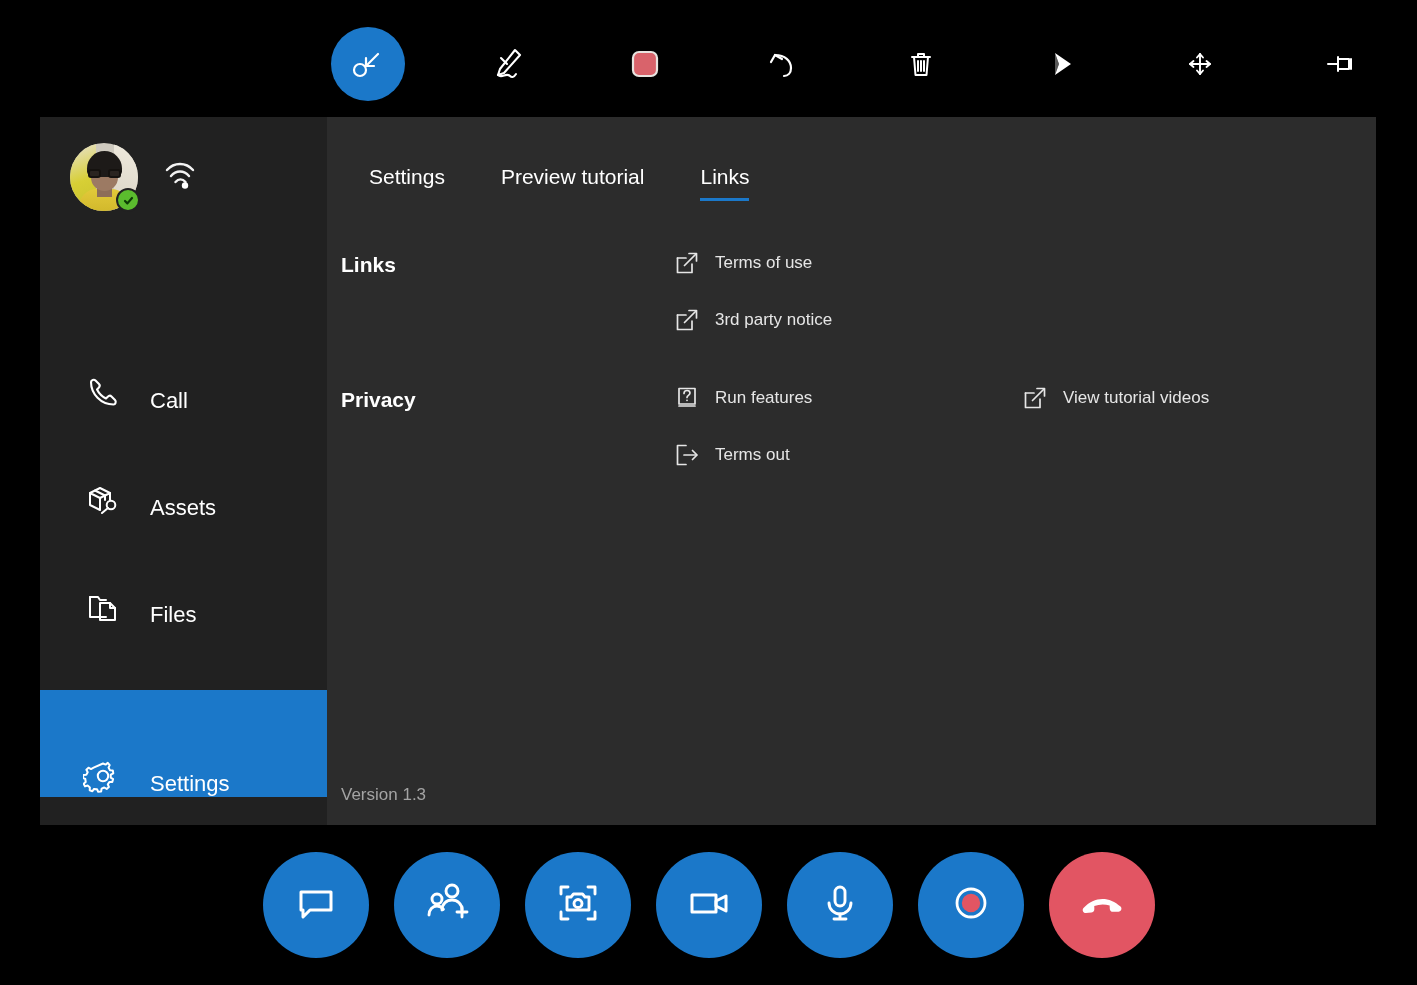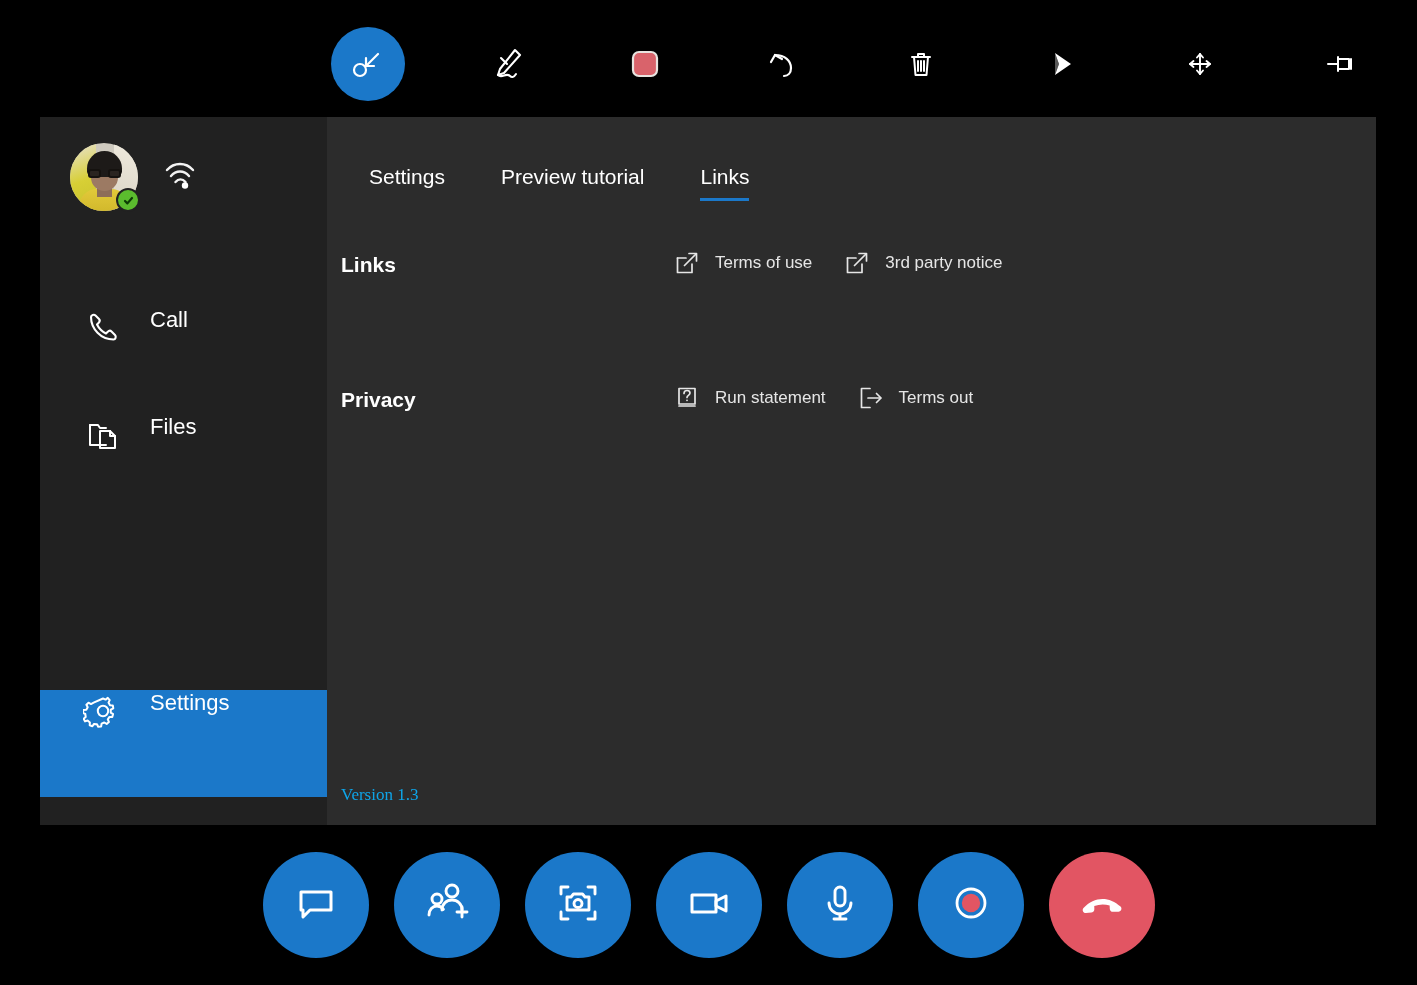--- a/index.html
+++ b/index.html
@@ -82,21 +82,21 @@
   .status-dot {
     position: absolute; right: -2px; bottom: -1px;
     width: 24px; height: 24px; border-radius: 50%;
     background: #5bbc2e; border: 2px solid #212121;
     display: flex; align-items: center; justify-content: center;
   }
   .wifi { width: 40px; height: 34px; }
 
   .navlist { position: absolute; left: 0; top: 190px; width: 100%; }
   .navitem {
-    height: 107px; display: flex; align-items: flex-start;
+    height: 107px; display: flex; align-items: flex-end;
     padding-left: 42px; gap: 26px; cursor: pointer;
   }
   .navitem .label { color: #fff; font-size: 22px; }
   .navitem.selected { background: #1b78c9; }
   .navitem .ico { width: 42px; height: 42px; display:flex; align-items:center; justify-content:center; }
 
   .settings-item {
     position: absolute; left: 0; bottom: 28px; width: 100%;
   }
 
@@ -116,30 +116,30 @@
   }
 
   .section {
     position: absolute; left: 0; width: 100%;
     display: flex; align-items: flex-start;
   }
   .sec-title {
     width: 348px; padding-left: 14px;
     color: #fff; font-size: 21px; font-weight: bold; padding-top: 2px;
   }
-  .linkcol { width: 348px; display: flex; flex-direction: row; gap: 33px; }
+  .linkcol { width: 348px; display: flex; flex-direction: column; gap: 33px; }
   .linkrow {
     display: flex; align-items: center; gap: 16px; cursor: pointer;
   }
   .linkrow .lico { width: 24px; height: 24px; flex: 0 0 24px; }
   .linkrow .ltext { color: #e6e6e6; font-size: 17px; }
 
   .version {
     position: absolute; left: 14px; bottom: 20px;
-    color: #0ea5e9; font-size: 17px; font-family: Liberation Serif, serif;
+    color: #a3a3a3; font-size: 17px;
   }
 
   
   .actionbar {
     position: absolute; left: 0; bottom: 0; width: 1417px; height: 160px;
     display: flex; align-items: center; justify-content: center; gap: 25px;
     background: #000;
   }
   .action {
     width: 106px; height: 106px; border-radius: 50%;
@@ -275,20 +275,33 @@
 
         <div class="navitem">
           <span class="ico">
             <svg width="38" height="38" viewBox="0 0 38 38" fill="none" stroke="#fff" stroke-width="2.1" stroke-linecap="round" stroke-linejoin="round">
               <path d="M7 8 c0 -2 3 -3 4.5 -1.5 L15 10 c1.5 1.5 0.5 3 -0.5 4 l-1.5 1.5 c2 4 5 7 9 9 L23.5 23 c1 -1 2.5 -2 4 -0.5 L31 26 c1.5 1.5 0.5 4.5 -1.5 4.5 C17 30.5 7 20 7 8 Z"></path>
             </svg>
           </span>
           <span class="label">Call</span>
         </div>
 
+        <div class="navitem">
+          <span class="ico">
+            <svg width="38" height="38" viewBox="0 0 38 38" fill="none" stroke="#fff" stroke-width="2" stroke-linecap="round" stroke-linejoin="round">
+              <path d="M6 12 L16 7 L26 12 L16 17 Z"></path>
+              <path d="M6 12 V24 L16 29 V17"></path>
+              <path d="M26 12 V19"></path>
+              <path d="M11 9.5 L21 14.5 V19"></path>
+              <circle cx="27" cy="24" r="4.3"></circle>
+              <path d="M24 27 L18 32"></path>
+            </svg>
+          </span>
+          <span class="label">Assets</span>
+        </div>
 
         <div class="navitem">
           <span class="ico">
             <svg width="38" height="38" viewBox="0 0 38 38" fill="none" stroke="#fff" stroke-width="2" stroke-linecap="round" stroke-linejoin="round">
               <path d="M6 9 H14 L16 12 H22"></path>
               <path d="M6 9 V29 H22"></path>
               <path d="M16 15 H26 L31 20 V32 H16 Z"></path>
               <path d="M26 15 V20 H31"></path>
             </svg>
           </span>
@@ -361,34 +374,47 @@
         <div class="linkcol">
           <div class="linkrow">
             <span class="lico">
               <svg width="24" height="24" viewBox="0 0 24 24" fill="none" stroke="#e6e6e6" stroke-width="1.7" stroke-linecap="round" stroke-linejoin="round">
                 <path d="M4 2.5 H20 V18 H4 Z"></path>
                 <path d="M4 20 H20"></path>
                 <path d="M9 7.5 c0 -2 1.5 -3 3 -3 c1.7 0 3 1 3 2.6 c0 2.4 -3 2.2 -3 4.4"></path>
                 <circle cx="12" cy="14.3" r="0.9" fill="#e6e6e6" stroke="none"></circle>
               </svg>
             </span>
-            <span class="ltext">Run statement</span>
+            <span class="ltext">Run features</span>
           </div>
           <div class="linkrow">
             <span class="lico">
               <svg width="24" height="24" viewBox="0 0 24 24" fill="none" stroke="#e6e6e6" stroke-width="1.7" stroke-linecap="round" stroke-linejoin="round">
                 <path d="M11 2.5 H2.5 V21.5 H11"></path>
                 <path d="M9 12 H21.5"></path>
                 <path d="M17.5 7.5 L22 12 L17.5 16.5"></path>
               </svg>
             </span>
             <span class="ltext">Terms out</span>
           </div>
         </div>
 
+        <div class="linkcol">
+          <div class="linkrow">
+            <span class="lico">
+              <svg width="24" height="24" viewBox="0 0 24 24" fill="none" stroke="#e6e6e6" stroke-width="1.7" stroke-linecap="round" stroke-linejoin="round">
+                <path d="M2.5 7 V21.5 H17 V13"></path>
+                <path d="M2.5 7 H11"></path>
+                <path d="M9.5 14.5 L21 3"></path>
+                <path d="M14 2.5 H21.5 V10"></path>
+              </svg>
+            </span>
+            <span class="ltext">View tutorial videos</span>
+          </div>
+        </div>
       </div>
 
       <div class="version">Version 1.3</div>
     </div>
   </div>
 
   <div class="actionbar">
 
     <div class="action">
       <span>

